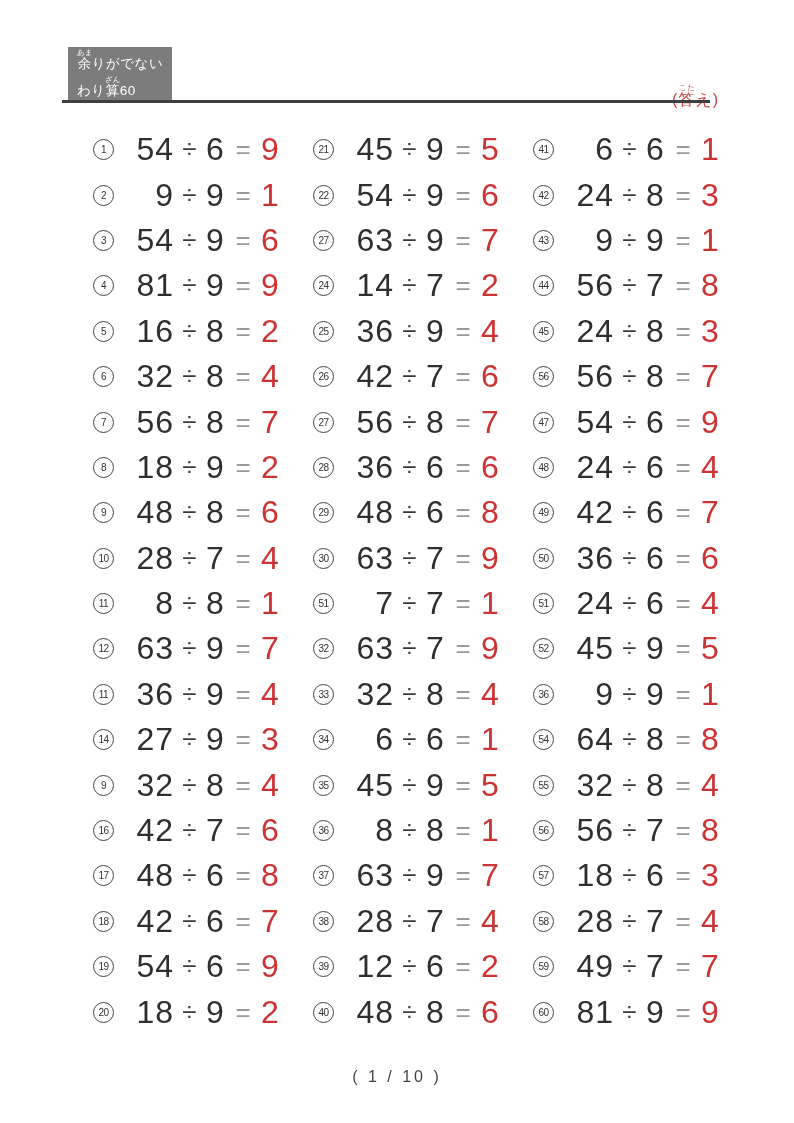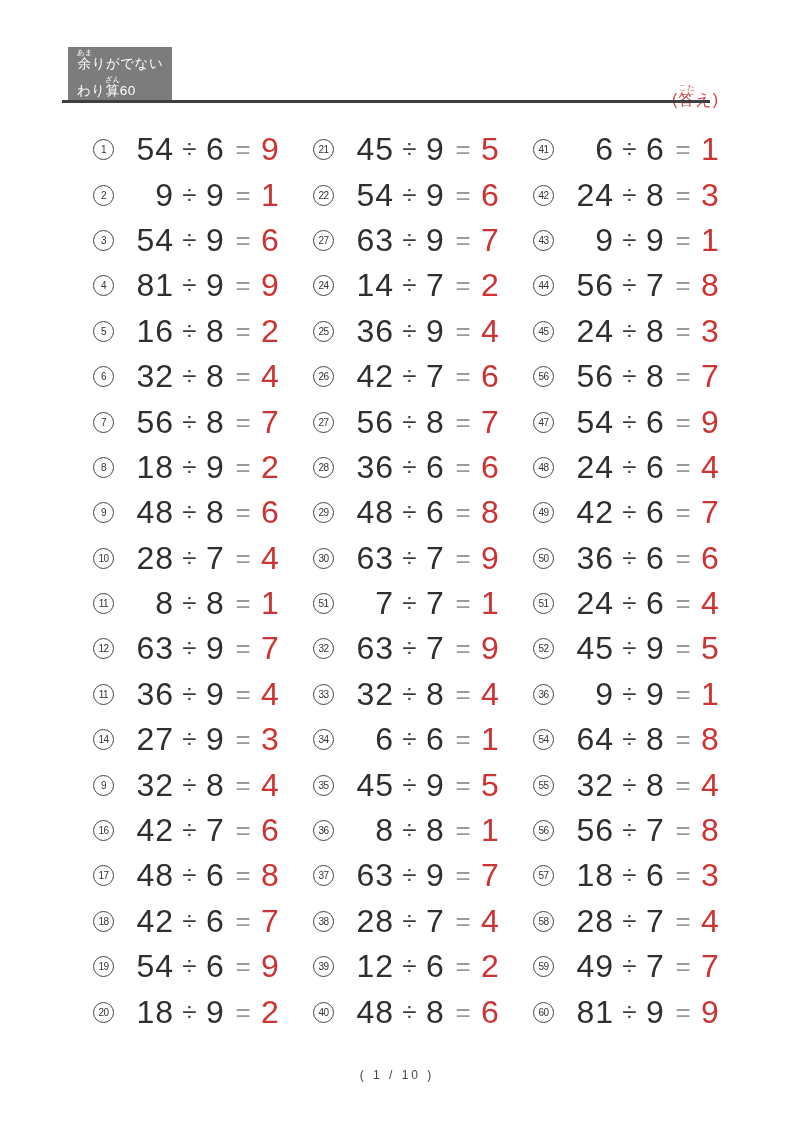--- a/index.html
+++ b/index.html
@@ -101,21 +101,21 @@
     color: #cc3333;
     min-width: 22px;
   }
 
   
   .footer {
     position: absolute;
     left: 0; top: 1068px;
     width: 100%;
     text-align: center;
-    font-size: 12px;
+    font-size: 16px;
     color: #444;
     letter-spacing: 3px;
   }
 </style>
 </head>
 <body>
 
 <div class="page">
 
   <div class="header-box">

